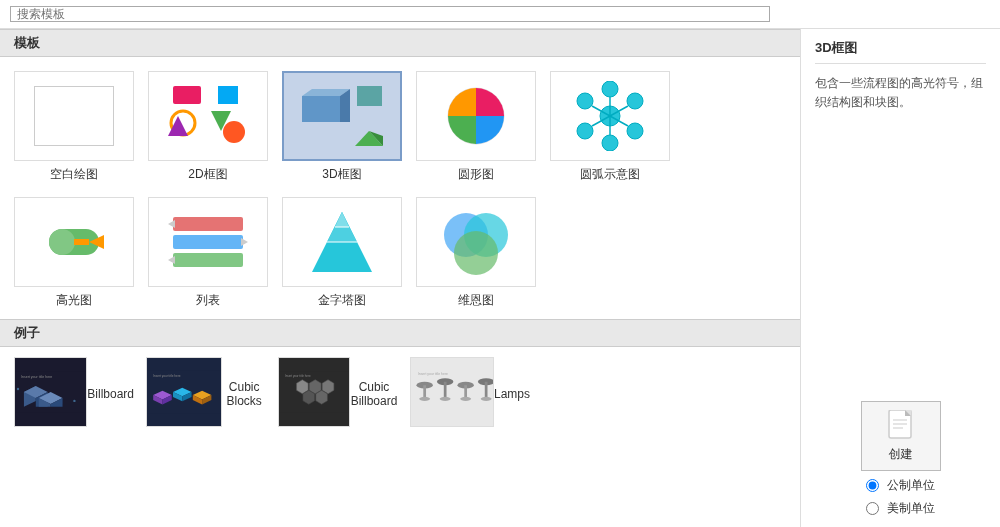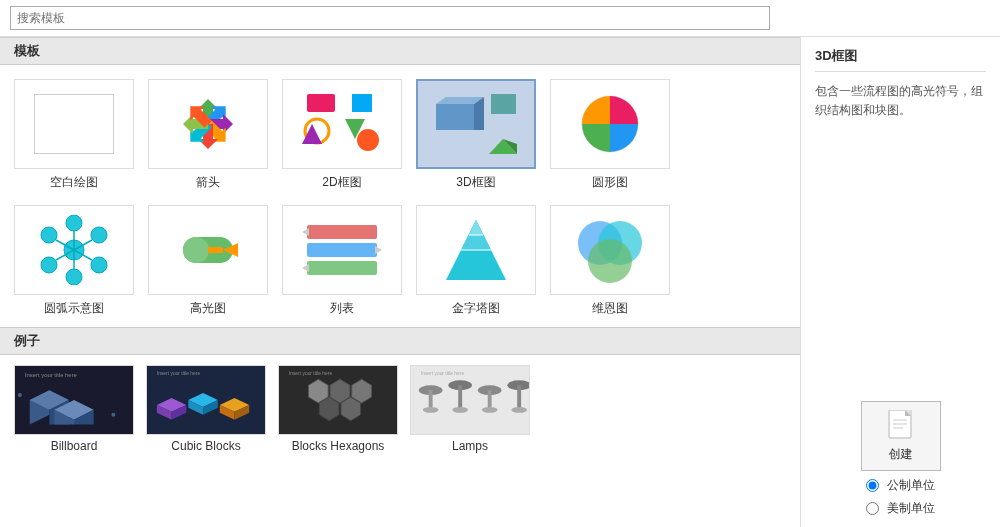--- a/index.html
+++ b/index.html
@@ -18,21 +18,21 @@
     
     .search-bar {
       padding: 6px 10px;
       background: #fff;
       border-bottom: 1px solid #ddd;
       display: flex;
       align-items: center;
     }
     .search-bar input {
       width: 760px;
-      height: 24px;
+      height: 16px;
       border: 1px solid #aaa;
       padding: 0 6px;
       font-size: 12px;
       outline: none;
     }
 
     
     .main-layout {
       display: flex;
       flex: 1;
@@ -103,21 +103,21 @@
     
     .examples-grid {
       display: flex;
       flex-wrap: wrap;
       padding: 10px 10px 10px 14px;
       gap: 12px;
     }
 
     .example-item {
       display: flex;
-      flex-direction: column;
+      flex-direction: row;
       align-items: center;
       cursor: pointer;
       width: 120px;
     }
 
     .example-thumb {
       width: 120px;
       height: 70px;
       border: 1px solid #ddd;
       background: #222;
@@ -265,36 +265,20 @@
 
     <div class="templates-grid">
 
       <div class="template-item">
         <div class="template-thumb">
           <div class="icon-blank"></div>
         </div>
         <span class="template-label">空白绘图</span>
       </div>
 
-      <div class="template-item">
-        <div class="template-thumb">
-          <svg class="arrows-svg" viewBox="0 0 90 70">
-
-            <polygon points="45,10 55,20 50,20 50,35 40,35 40,20 35,20" fill="#4CAF50" transform="rotate(0,45,30)"></polygon>
-            <polygon points="45,10 55,20 50,20 50,35 40,35 40,20 35,20" fill="#2196F3" transform="rotate(45,45,35)"></polygon>
-            <polygon points="45,10 55,20 50,20 50,35 40,35 40,20 35,20" fill="#9C27B0" transform="rotate(90,45,35)"></polygon>
-            <polygon points="45,10 55,20 50,20 50,35 40,35 40,20 35,20" fill="#FF9800" transform="rotate(135,45,35)"></polygon>
-            <polygon points="45,10 55,20 50,20 50,35 40,35 40,20 35,20" fill="#F44336" transform="rotate(180,45,35)"></polygon>
-            <polygon points="45,10 55,20 50,20 50,35 40,35 40,20 35,20" fill="#00BCD4" transform="rotate(225,45,35)"></polygon>
-            <polygon points="45,10 55,20 50,20 50,35 40,35 40,20 35,20" fill="#8BC34A" transform="rotate(270,45,35)"></polygon>
-            <polygon points="45,10 55,20 50,20 50,35 40,35 40,20 35,20" fill="#FF5722" transform="rotate(315,45,35)"></polygon>
-          </svg>
-        </div>
-        <span class="template-label">箭头</span>
-      </div>
 
       <div class="template-item">
         <div class="template-thumb">
           <svg class="template-2d-svg" viewBox="0 0 90 70">
             <rect x="10" y="5" width="28" height="18" fill="#E91E63" rx="2"></rect>
             <polygon points="55,5 75,5 75,23 55,23" fill="#03A9F4"></polygon>
             <circle cx="20" cy="42" r="12" fill="none" stroke="#FF9800" stroke-width="3"></circle>
             <polygon points="48,30 68,30 58,50" fill="#4CAF50"></polygon>
             <polygon points="5,55 25,55 15,35" fill="#9C27B0"></polygon>
             <rect x="60" y="40" width="22" height="22" fill="#FF5722" rx="11"></rect>
@@ -476,21 +460,21 @@
               <text x="10" y="10" fill="#888" font-size="5">Insert your title here</text>
 
               <polygon points="30,20 40,14 50,20 50,32 40,38 30,32" fill="#888" stroke="#555" stroke-width="1"></polygon>
               <polygon points="52,20 62,14 72,20 72,32 62,38 52,32" fill="#666" stroke="#555" stroke-width="1"></polygon>
               <polygon points="74,20 84,14 94,20 94,32 84,38 74,32" fill="#777" stroke="#555" stroke-width="1"></polygon>
               <polygon points="41,38 51,32 61,38 61,50 51,56 41,50" fill="#555" stroke="#444" stroke-width="1"></polygon>
               <polygon points="63,38 73,32 83,38 83,50 73,56 63,50" fill="#666" stroke="#444" stroke-width="1"></polygon>
             </svg>
           </div>
         </div>
-        <span class="example-label">Blocks Hexagons</span>
+        <span class="example-label">Cubic Billboard</span>
       </div>
 
       <div class="example-item">
         <div class="example-thumb" style="background:#e8e8e8;">
           <svg viewBox="0 0 120 70" width="120" height="70">
             <rect width="120" height="70" fill="#e8e8e8"></rect>
             <text x="10" y="10" fill="#aaa" font-size="5">Insert your title here</text>
 
             <ellipse cx="20" cy="25" rx="12" ry="5" fill="#888"></ellipse>
             <rect x="18" y="25" width="4" height="20" fill="#999"></rect>

